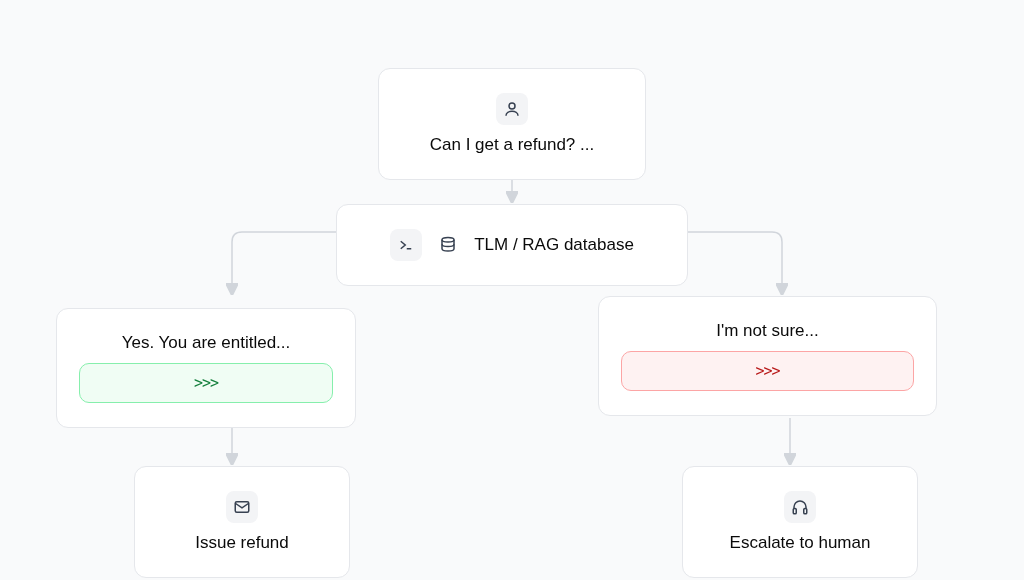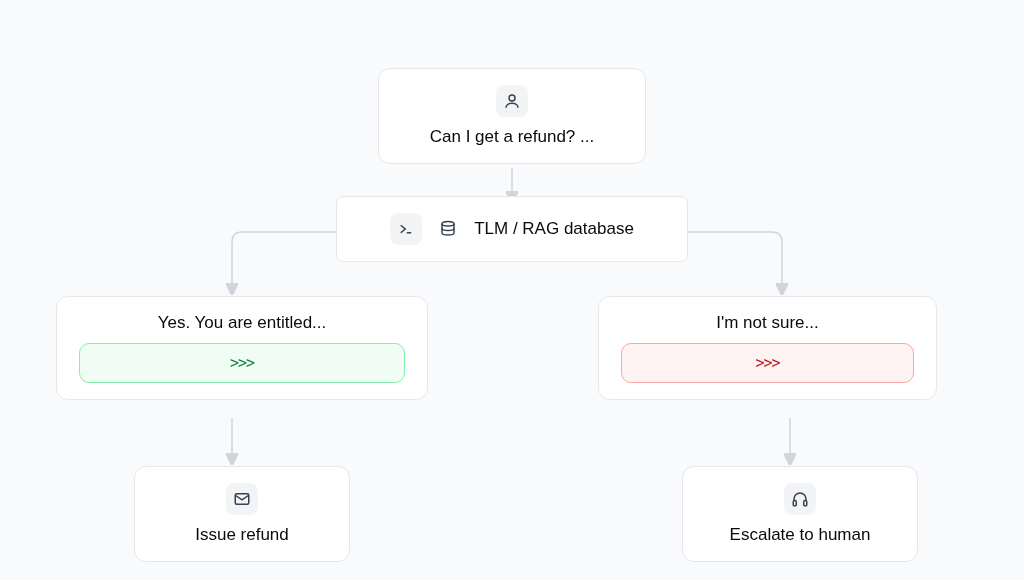--- a/index.html
+++ b/index.html
@@ -9,21 +9,21 @@
       background: #f9fafb;
       font-family: -apple-system, BlinkMacSystemFont, "Segoe UI", Helvetica, Arial, sans-serif;
       position: relative;
       overflow: hidden;
     }
     .node {
       position: absolute;
       background: #fff;
       border: 1px solid #e5e7eb;
       border-radius: 12px;
-      padding: 16px 22px;
+      padding: 24px 22px;
       display: flex;
       flex-direction: column;
       align-items: center;
       gap: 10px;
     }
     .icon-box {
       width: 32px;
       height: 32px;
       border-radius: 8px;
       background: #f3f4f6;
@@ -43,22 +43,22 @@
       width: 100%;
       justify-content: center;
     }
     .pill-green { border: 1.5px solid #86efac; background: #f0fdf4; color: #15803d; }
     .pill-red   { border: 1.5px solid #fca5a5; background: #fef2f2; color: #b91c1c; }
     .chev { font-family: monospace; letter-spacing: -1px; }
     .title { font-size: 17px; color: #0a0a0a; font-weight: 500; }
 
     
     #n-user    { left: 378px; top: 68px; width: 268px; }
-    #n-tlm     { left: 336px; top: 196px; width: 352px; flex-direction: row; justify-content: center; border-radius: 7px; }
-    #n-left    { left: 56px;  top: 296px; width: 372px; }
+    #n-tlm     { left: 336px; top: 204px; width: 352px; flex-direction: row; justify-content: center; }
+    #n-left    { left: 56px;  top: 308px; width: 300px; }
     #n-right   { left: 598px; top: 296px; width: 339px; }
     #n-issue   { left: 134px; top: 466px; width: 216px; flex-direction: column; justify-content: center; }
     #n-escal   { left: 682px; top: 466px; width: 236px; justify-content: center; }
 
     svg.connectors {
       position: absolute;
       left: 0; top: 0;
       width: 1024px; height: 580px;
       pointer-events: none;
     }

